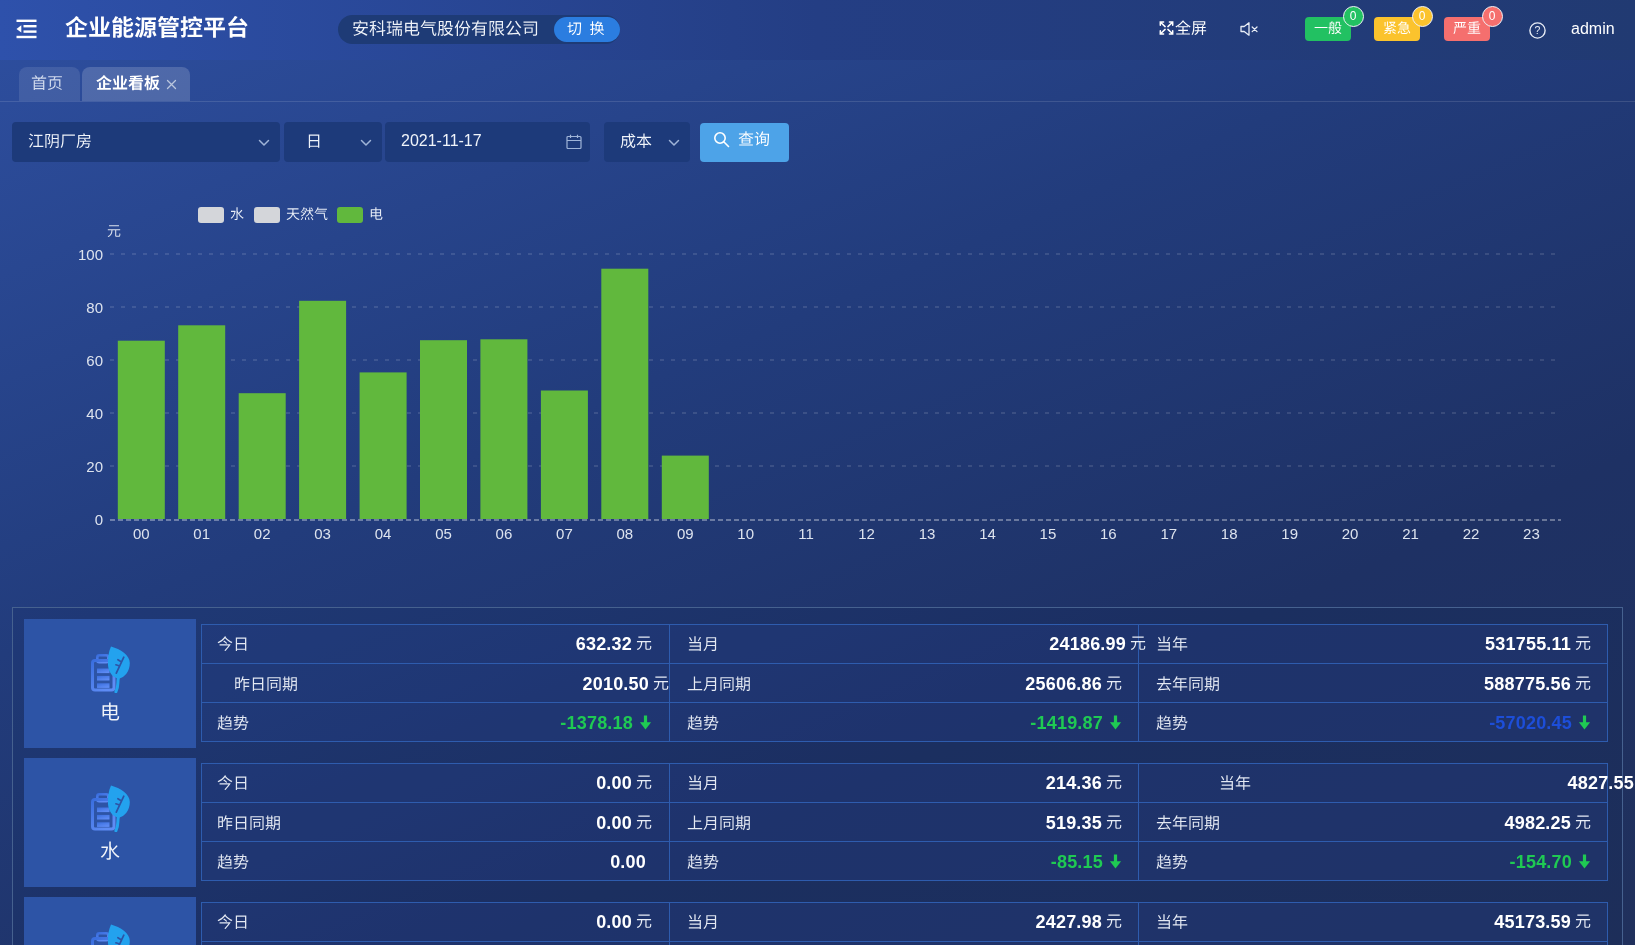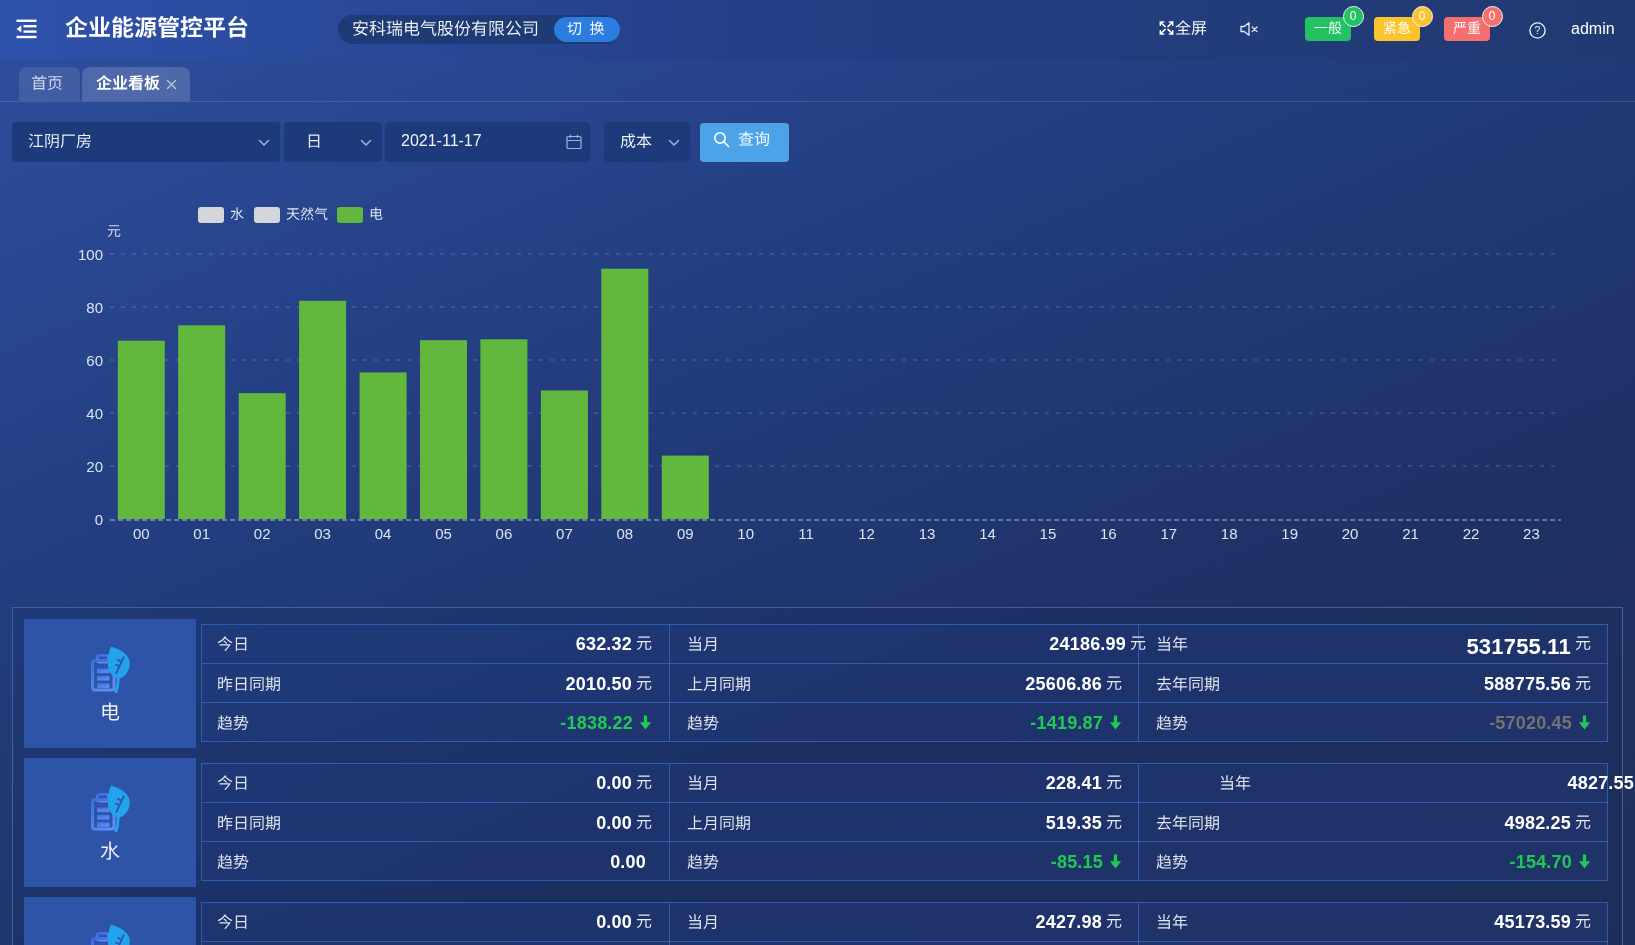--- a/index.html
+++ b/index.html
@@ -337,23 +337,23 @@
         </g>
       </svg>
     </span>
     <span style="position:absolute;right:17px;top:11px">
       <svg width="16.0" height="17.9" viewBox="0 -13.8 16.0 17.9">
         <g transform="translate(0,0) scale(0.016000)">
           <path fill="#e9eef7" transform="translate(0,0.0) scale(1,1)" d="M147 -762V-690H857V-762ZM59 -482V-408H314C299 -221 262 -62 48 19C65 33 87 60 95 77C328 -16 376 -193 394 -408H583V-50C583 37 607 62 697 62C716 62 822 62 842 62C929 62 949 15 958 -157C937 -162 905 -176 887 -190C884 -36 877 -9 836 -9C812 -9 724 -9 706 -9C667 -9 659 -15 659 -51V-408H942V-482Z"></path>
         </g>
       </svg>
     </span>
-    <span style="position:absolute;right:37px;top:10px;font-weight:bold;font-size:22px;color:#fff;letter-spacing:0.2px">531755.11</span>
-  </div>
-<div style="position:absolute;left:201px;top:664px;width:468px;height:39px;text-align:center;">
+    <span style="position:absolute;right:37px;top:10px;font-weight:bold;font-size:18px;color:#fff;letter-spacing:0.2px">531755.11</span>
+  </div>
+<div style="position:absolute;left:218px;top:664px;width:468px;height:39px;text-align:center;">
     <span style="position:absolute;left:16px;top:12px;">
       <svg width="64.0" height="17.9" viewBox="0 -13.8 64.0 17.9">
         <g transform="translate(0,0) scale(0.016000)">
           <path fill="#e4e9f3" transform="translate(0,0.0) scale(1,1)" d="M532 -841C499 -705 443 -569 374 -481C390 -468 419 -440 431 -426C469 -476 503 -539 533 -609H593V80H667V-178H951V-246H667V-400H942V-469H667V-609H964V-679H561C578 -726 593 -776 606 -825ZM299 -407V-176H147V-407ZM299 -474H147V-694H299ZM76 -762V-30H147V-108H371V-762Z M1253 -352H1752V-71H1253ZM1253 -426V-697H1752V-426ZM1176 -772V69H1253V4H1752V64H1832V-772Z M2248 -612V-547H2756V-612ZM2368 -378H2632V-188H2368ZM2299 -442V-51H2368V-124H2702V-442ZM2088 -788V82H2161V-717H2840V-16C2840 2 2834 8 2816 9C2799 9 2741 10 2678 8C2690 27 2701 61 2705 81C2791 81 2842 79 2872 67C2903 55 2914 31 2914 -15V-788Z M3178 -143C3148 -76 3095 -9 3039 36C3057 47 3087 68 3101 80C3155 30 3213 -47 3249 -123ZM3321 -112C3360 -65 3406 1 3424 42L3486 6C3465 -35 3419 -97 3379 -143ZM3855 -722V-561H3650V-722ZM3580 -790V-427C3580 -283 3572 -92 3488 41C3505 49 3536 71 3548 84C3608 -11 3634 -139 3644 -260H3855V-17C3855 -1 3849 3 3835 4C3820 5 3769 5 3716 3C3726 23 3737 56 3740 76C3813 76 3861 75 3889 62C3918 50 3927 27 3927 -16V-790ZM3855 -494V-328H3648C3650 -363 3650 -396 3650 -427V-494ZM3387 -828V-707H3205V-828H3137V-707H3052V-640H3137V-231H3038V-164H3531V-231H3457V-640H3531V-707H3457V-828ZM3205 -640H3387V-551H3205ZM3205 -491H3387V-393H3205ZM3205 -332H3387V-231H3205Z"></path>
         </g>
       </svg>
     </span>
     <span style="position:absolute;right:17px;top:11px">
       <svg width="16.0" height="17.9" viewBox="0 -13.8 16.0 17.9">
         <g transform="translate(0,0) scale(0.016000)">
@@ -404,21 +404,21 @@
           <path fill="#e4e9f3" transform="translate(0,0.0) scale(1,1)" d="M614 -683H783C762 -639 736 -586 711 -540H522C559 -585 589 -634 614 -683ZM527 -367V-302H827V-191H491V-123H901V-540H790C821 -603 853 -674 878 -733L829 -749L817 -745H642C652 -768 660 -792 668 -814L596 -825C570 -741 519 -635 441 -554C458 -545 483 -526 496 -511L514 -531V-472H827V-367ZM108 -381C105 -209 95 -59 31 36C48 46 77 70 88 81C124 23 146 -50 159 -134C246 21 390 49 603 49H939C943 28 957 -6 969 -24C911 -22 650 -22 603 -22C493 -22 402 -29 329 -61V-250H464V-316H329V-451H467V-522H311V-637H445V-705H311V-840H240V-705H86V-637H240V-522H52V-451H258V-105C222 -137 193 -180 171 -238C175 -282 177 -329 178 -377Z M1214 -840V-742H1064V-675H1214V-578L1049 -552L1064 -483L1214 -509V-420C1214 -409 1210 -405 1197 -405C1185 -405 1142 -405 1096 -406C1105 -388 1114 -361 1117 -343C1183 -342 1223 -343 1249 -354C1276 -364 1283 -382 1283 -420V-521L1420 -545L1417 -612L1283 -589V-675H1413V-742H1283V-840ZM1425 -350C1422 -326 1417 -302 1412 -280H1091V-213H1391C1348 -106 1258 -26 1044 16C1059 32 1078 62 1084 81C1326 27 1425 -75 1472 -213H1781C1767 -83 1751 -25 1729 -7C1719 2 1707 3 1686 3C1662 3 1596 2 1531 -3C1544 15 1554 44 1555 65C1619 69 1681 70 1712 68C1748 66 1770 61 1791 40C1824 10 1841 -66 1860 -247C1861 -257 1863 -280 1863 -280H1491C1496 -303 1500 -326 1503 -350H1449C1514 -382 1559 -424 1589 -477C1635 -445 1677 -414 1705 -390L1746 -449C1715 -474 1668 -507 1617 -540C1631 -580 1640 -626 1645 -678H1770C1768 -474 1775 -349 1876 -349C1930 -349 1954 -376 1962 -476C1944 -480 1920 -492 1905 -504C1902 -438 1896 -416 1879 -416C1836 -415 1834 -525 1839 -742H1651L1655 -840H1585L1581 -742H1435V-678H1576C1571 -641 1565 -608 1556 -578L1470 -629L1430 -578C1462 -560 1496 -538 1531 -516C1503 -465 1460 -426 1393 -397C1406 -387 1424 -366 1433 -350Z"></path>
         </g>
       </svg>
     </span>
     <span style="position:absolute;right:17px;top:12px">
       <svg width="13" height="15" viewBox="0 0 13 15">
 <path d="M6.5 0.5 V8" stroke="#1fca53" stroke-width="3.2"></path>
 <path d="M0.9 7.2 H12.1 L6.5 14.6 Z" fill="#1fca53"></path>
       </svg>
     </span>
-    <span style="position:absolute;right:36px;top:10px;font-weight:bold;font-size:18px;color:#1fca53;letter-spacing:0.2px">-1838.22</span>
+    <span style="position:absolute;right:36px;top:10px;font-weight:bold;font-size:18px;color:#1fca53;letter-spacing:0.2px">-1378.18</span>
   </div>
 <div style="position:absolute;left:671px;top:703px;width:468px;height:39px;">
     <span style="position:absolute;left:16px;top:12px;">
       <svg width="32.0" height="17.9" viewBox="0 -13.8 32.0 17.9">
         <g transform="translate(0,0) scale(0.016000)">
           <path fill="#e4e9f3" transform="translate(0,0.0) scale(1,1)" d="M614 -683H783C762 -639 736 -586 711 -540H522C559 -585 589 -634 614 -683ZM527 -367V-302H827V-191H491V-123H901V-540H790C821 -603 853 -674 878 -733L829 -749L817 -745H642C652 -768 660 -792 668 -814L596 -825C570 -741 519 -635 441 -554C458 -545 483 -526 496 -511L514 -531V-472H827V-367ZM108 -381C105 -209 95 -59 31 36C48 46 77 70 88 81C124 23 146 -50 159 -134C246 21 390 49 603 49H939C943 28 957 -6 969 -24C911 -22 650 -22 603 -22C493 -22 402 -29 329 -61V-250H464V-316H329V-451H467V-522H311V-637H445V-705H311V-840H240V-705H86V-637H240V-522H52V-451H258V-105C222 -137 193 -180 171 -238C175 -282 177 -329 178 -377Z M1214 -840V-742H1064V-675H1214V-578L1049 -552L1064 -483L1214 -509V-420C1214 -409 1210 -405 1197 -405C1185 -405 1142 -405 1096 -406C1105 -388 1114 -361 1117 -343C1183 -342 1223 -343 1249 -354C1276 -364 1283 -382 1283 -420V-521L1420 -545L1417 -612L1283 -589V-675H1413V-742H1283V-840ZM1425 -350C1422 -326 1417 -302 1412 -280H1091V-213H1391C1348 -106 1258 -26 1044 16C1059 32 1078 62 1084 81C1326 27 1425 -75 1472 -213H1781C1767 -83 1751 -25 1729 -7C1719 2 1707 3 1686 3C1662 3 1596 2 1531 -3C1544 15 1554 44 1555 65C1619 69 1681 70 1712 68C1748 66 1770 61 1791 40C1824 10 1841 -66 1860 -247C1861 -257 1863 -280 1863 -280H1491C1496 -303 1500 -326 1503 -350H1449C1514 -382 1559 -424 1589 -477C1635 -445 1677 -414 1705 -390L1746 -449C1715 -474 1668 -507 1617 -540C1631 -580 1640 -626 1645 -678H1770C1768 -474 1775 -349 1876 -349C1930 -349 1954 -376 1962 -476C1944 -480 1920 -492 1905 -504C1902 -438 1896 -416 1879 -416C1836 -415 1834 -525 1839 -742H1651L1655 -840H1585L1581 -742H1435V-678H1576C1571 -641 1565 -608 1556 -578L1470 -629L1430 -578C1462 -560 1496 -538 1531 -516C1503 -465 1460 -426 1393 -397C1406 -387 1424 -366 1433 -350Z"></path>
         </g>
       </svg>
     </span>
     <span style="position:absolute;right:17px;top:12px">
@@ -436,21 +436,21 @@
           <path fill="#e4e9f3" transform="translate(0,0.0) scale(1,1)" d="M614 -683H783C762 -639 736 -586 711 -540H522C559 -585 589 -634 614 -683ZM527 -367V-302H827V-191H491V-123H901V-540H790C821 -603 853 -674 878 -733L829 -749L817 -745H642C652 -768 660 -792 668 -814L596 -825C570 -741 519 -635 441 -554C458 -545 483 -526 496 -511L514 -531V-472H827V-367ZM108 -381C105 -209 95 -59 31 36C48 46 77 70 88 81C124 23 146 -50 159 -134C246 21 390 49 603 49H939C943 28 957 -6 969 -24C911 -22 650 -22 603 -22C493 -22 402 -29 329 -61V-250H464V-316H329V-451H467V-522H311V-637H445V-705H311V-840H240V-705H86V-637H240V-522H52V-451H258V-105C222 -137 193 -180 171 -238C175 -282 177 -329 178 -377Z M1214 -840V-742H1064V-675H1214V-578L1049 -552L1064 -483L1214 -509V-420C1214 -409 1210 -405 1197 -405C1185 -405 1142 -405 1096 -406C1105 -388 1114 -361 1117 -343C1183 -342 1223 -343 1249 -354C1276 -364 1283 -382 1283 -420V-521L1420 -545L1417 -612L1283 -589V-675H1413V-742H1283V-840ZM1425 -350C1422 -326 1417 -302 1412 -280H1091V-213H1391C1348 -106 1258 -26 1044 16C1059 32 1078 62 1084 81C1326 27 1425 -75 1472 -213H1781C1767 -83 1751 -25 1729 -7C1719 2 1707 3 1686 3C1662 3 1596 2 1531 -3C1544 15 1554 44 1555 65C1619 69 1681 70 1712 68C1748 66 1770 61 1791 40C1824 10 1841 -66 1860 -247C1861 -257 1863 -280 1863 -280H1491C1496 -303 1500 -326 1503 -350H1449C1514 -382 1559 -424 1589 -477C1635 -445 1677 -414 1705 -390L1746 -449C1715 -474 1668 -507 1617 -540C1631 -580 1640 -626 1645 -678H1770C1768 -474 1775 -349 1876 -349C1930 -349 1954 -376 1962 -476C1944 -480 1920 -492 1905 -504C1902 -438 1896 -416 1879 -416C1836 -415 1834 -525 1839 -742H1651L1655 -840H1585L1581 -742H1435V-678H1576C1571 -641 1565 -608 1556 -578L1470 -629L1430 -578C1462 -560 1496 -538 1531 -516C1503 -465 1460 -426 1393 -397C1406 -387 1424 -366 1433 -350Z"></path>
         </g>
       </svg>
     </span>
     <span style="position:absolute;right:17px;top:12px">
       <svg width="13" height="15" viewBox="0 0 13 15">
 <path d="M6.5 0.5 V8" stroke="#1fca53" stroke-width="3.2"></path>
 <path d="M0.9 7.2 H12.1 L6.5 14.6 Z" fill="#1fca53"></path>
       </svg>
     </span>
-    <span style="position:absolute;right:36px;top:10px;font-weight:bold;font-size:18px;color:#737373;letter-spacing:0.2px">-57020.45</span>
+    <span style="position:absolute;right:36px;top:10px;font-weight:bold;font-size:18px;color:#1d4ed8;letter-spacing:0.2px">-57020.45</span>
   </div>
 <div style="position:absolute;left:24px;top:758px;width:172px;height:129px;background:#2d54a6;"></div>
 <div style="position:absolute;left:91px;top:785px;">
     <svg width="40" height="47" viewBox="0 0 40 47">
 <defs>
         <linearGradient id="bg1" x1="0" y1="0" x2="0.6" y2="1">
 <stop offset="0" stop-color="#3a6ede"></stop>
           <stop offset="1" stop-color="#5e8cf5"></stop>
         </linearGradient>
       </defs>
@@ -502,21 +502,21 @@
         </g>
       </svg>
     </span>
     <span style="position:absolute;right:17px;top:11px">
       <svg width="16.0" height="17.9" viewBox="0 -13.8 16.0 17.9">
         <g transform="translate(0,0) scale(0.016000)">
           <path fill="#e9eef7" transform="translate(0,0.0) scale(1,1)" d="M147 -762V-690H857V-762ZM59 -482V-408H314C299 -221 262 -62 48 19C65 33 87 60 95 77C328 -16 376 -193 394 -408H583V-50C583 37 607 62 697 62C716 62 822 62 842 62C929 62 949 15 958 -157C937 -162 905 -176 887 -190C884 -36 877 -9 836 -9C812 -9 724 -9 706 -9C667 -9 659 -15 659 -51V-408H942V-482Z"></path>
         </g>
       </svg>
     </span>
-    <span style="position:absolute;right:37px;top:10px;font-weight:bold;font-size:18px;color:#fff;letter-spacing:0.2px">228.41</span>
+    <span style="position:absolute;right:37px;top:10px;font-weight:bold;font-size:18px;color:#fff;letter-spacing:0.2px">214.36</span>
   </div>
 <div style="position:absolute;left:1203px;top:763px;width:468px;height:39px;">
     <span style="position:absolute;left:16px;top:12px;">
       <svg width="32.0" height="17.9" viewBox="0 -13.8 32.0 17.9">
         <g transform="translate(0,0) scale(0.016000)">
           <path fill="#e4e9f3" transform="translate(0,0.0) scale(1,1)" d="M121 -769C174 -698 228 -601 250 -536L322 -569C299 -632 244 -726 189 -796ZM801 -805C772 -728 716 -622 673 -555L738 -530C783 -594 839 -693 882 -778ZM115 -38V37H790V81H869V-486H540V-840H458V-486H135V-411H790V-266H168V-194H790V-38Z M1048 -223V-151H1512V80H1589V-151H1954V-223H1589V-422H1884V-493H1589V-647H1907V-719H1307C1324 -753 1339 -788 1353 -824L1277 -844C1229 -708 1146 -578 1050 -496C1069 -485 1101 -460 1115 -448C1169 -500 1222 -569 1268 -647H1512V-493H1213V-223ZM1288 -223V-422H1512V-223Z"></path>
         </g>
       </svg>
     </span>
     <span style="position:absolute;right:17px;top:11px">

